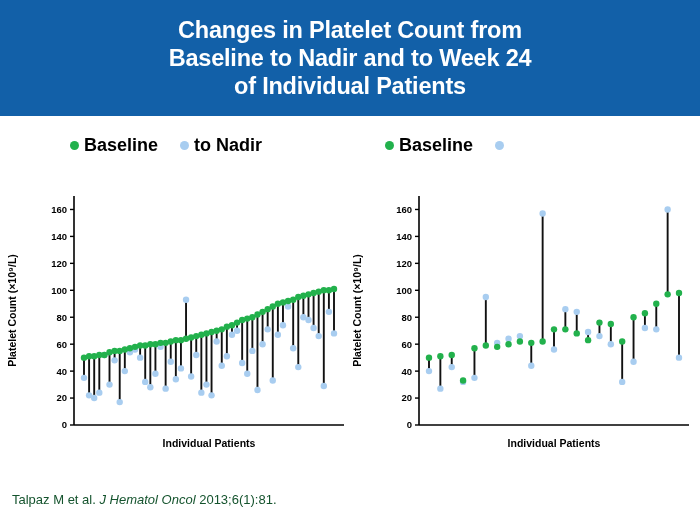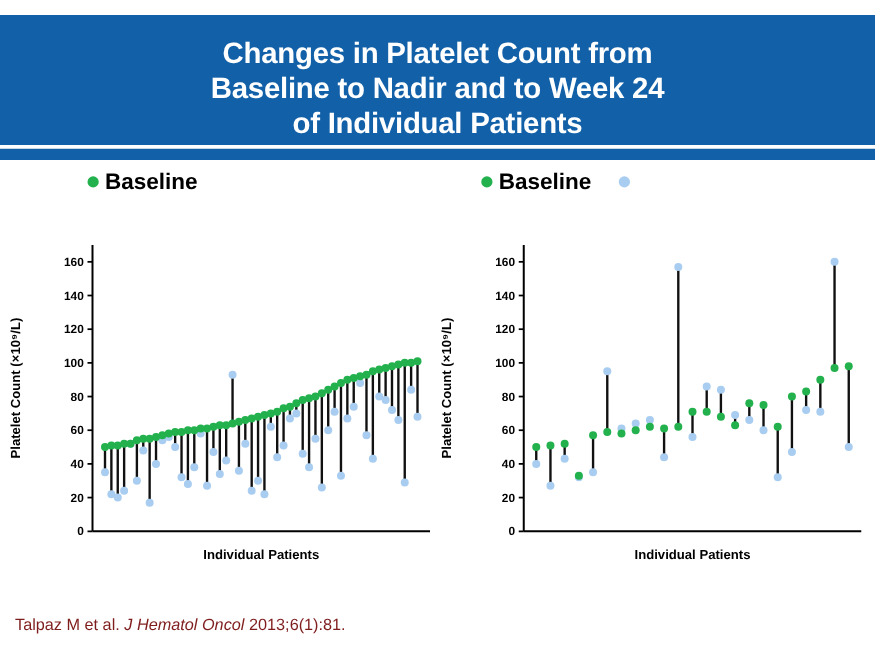--- a/index.html
+++ b/index.html
@@ -11,21 +11,21 @@
     overflow: hidden;
   }
   #slide {
     position: relative;
     width: 700px; height: 525px;
     background: #ffffff;
   }
   
   .header {
     position: absolute;
-    left: 0; top: 12px;
+    left: 0; top: 0;
     width: 700px; height: 116px;
     background: #1260a8;
     display: flex;
     align-items: center;
     justify-content: center;
   }
   .header-title {
     color: #ffffff;
     font-family: "Liberation Sans", sans-serif;
     font-weight: bold;
@@ -106,21 +106,21 @@
     font-size: 10.5px;
     font-weight: bold;
     fill: #000000;
   }
   
   .citation {
     position: absolute;
     left: 12px; top: 492px;
     font-family: "Liberation Sans", sans-serif;
     font-size: 13px;
-    color: #7f1d1d;
+    color: #14532d;
     white-space: nowrap;
   }
   .citation .journal { font-style: italic; }
 </style>
 </head>
 <body>
 
 <div id="slide">
 
   <div class="header">
@@ -128,20 +128,24 @@
 Baseline to Nadir and to Week 24
 of Individual Patients</div>
   </div>
   <div class="header-rule"></div>
 
   <div class="legend-bar">
     <div class="legend-group left">
       <div class="legend-item">
         <span class="legend-dot green"></span>
         <span class="legend-label">Baseline</span>
+      </div>
+      <div class="legend-item">
+        <span class="legend-dot blue"></span>
+        <span class="legend-label">to Nadir</span>
       </div>
     </div>
     <div class="legend-group right">
       <div class="legend-item">
         <span class="legend-dot green"></span>
         <span class="legend-label">Baseline</span>
       </div>
       <div class="legend-item">
         <span class="legend-dot blue"></span>
       </div>

